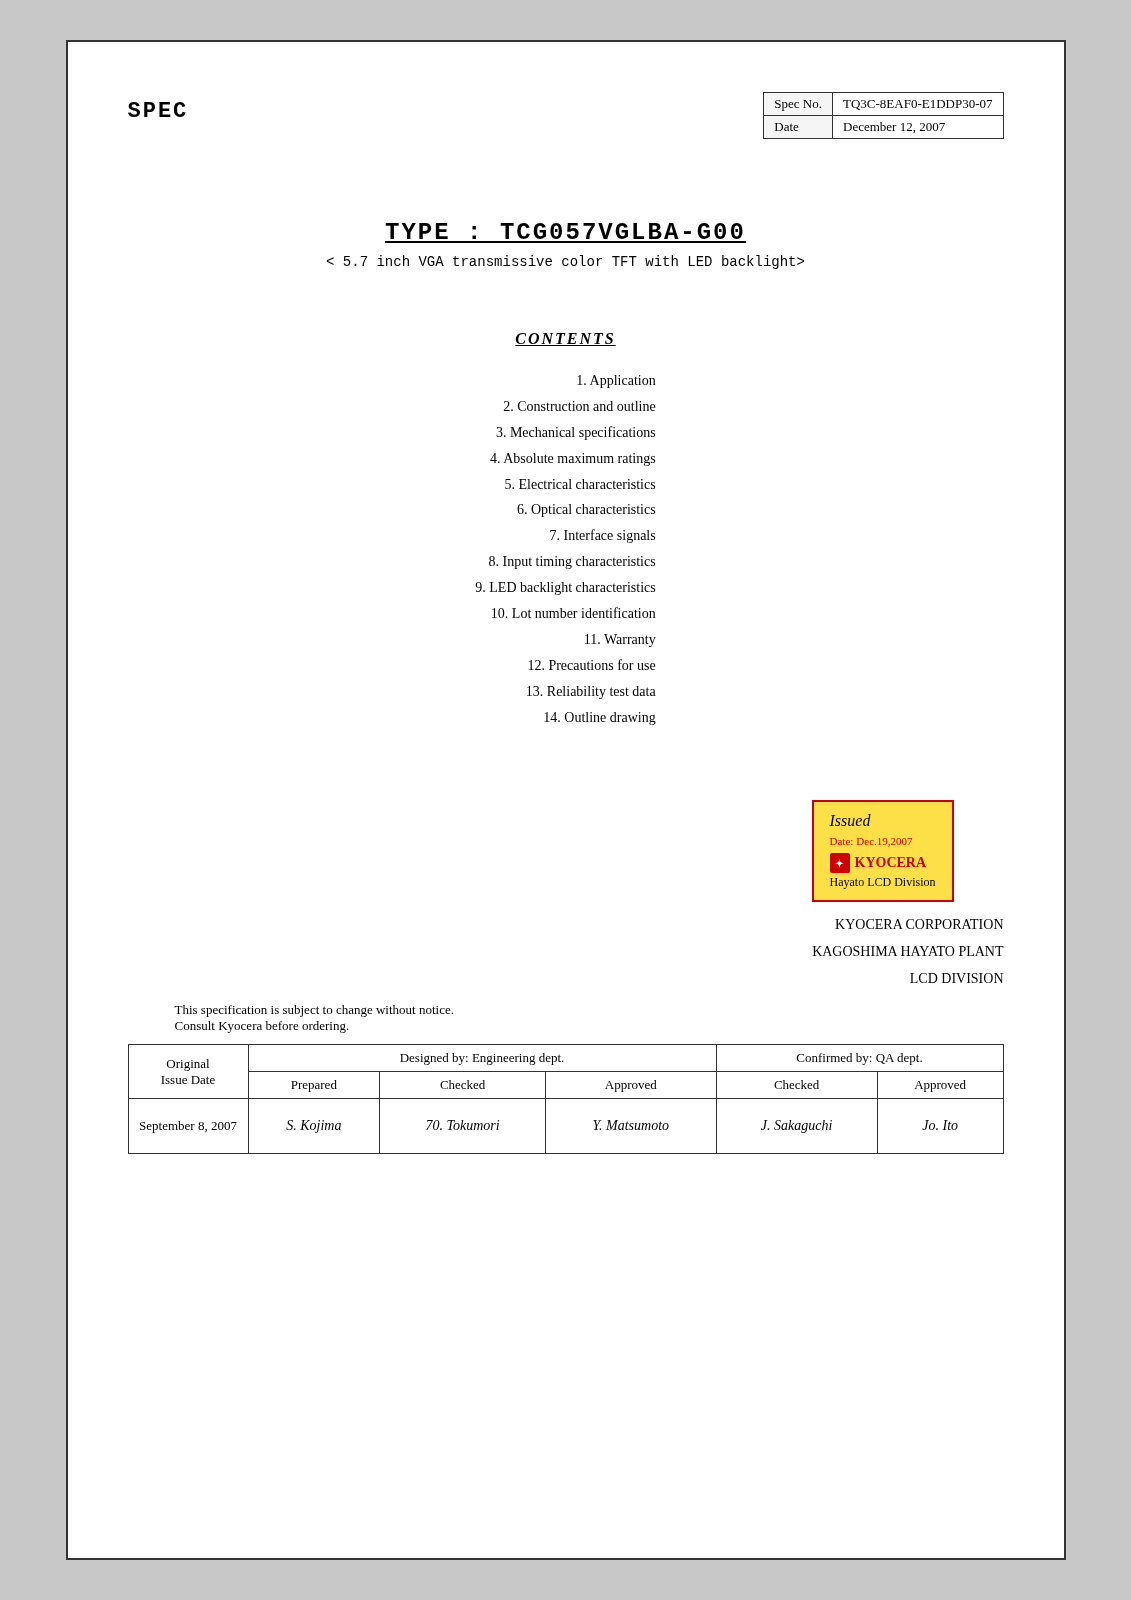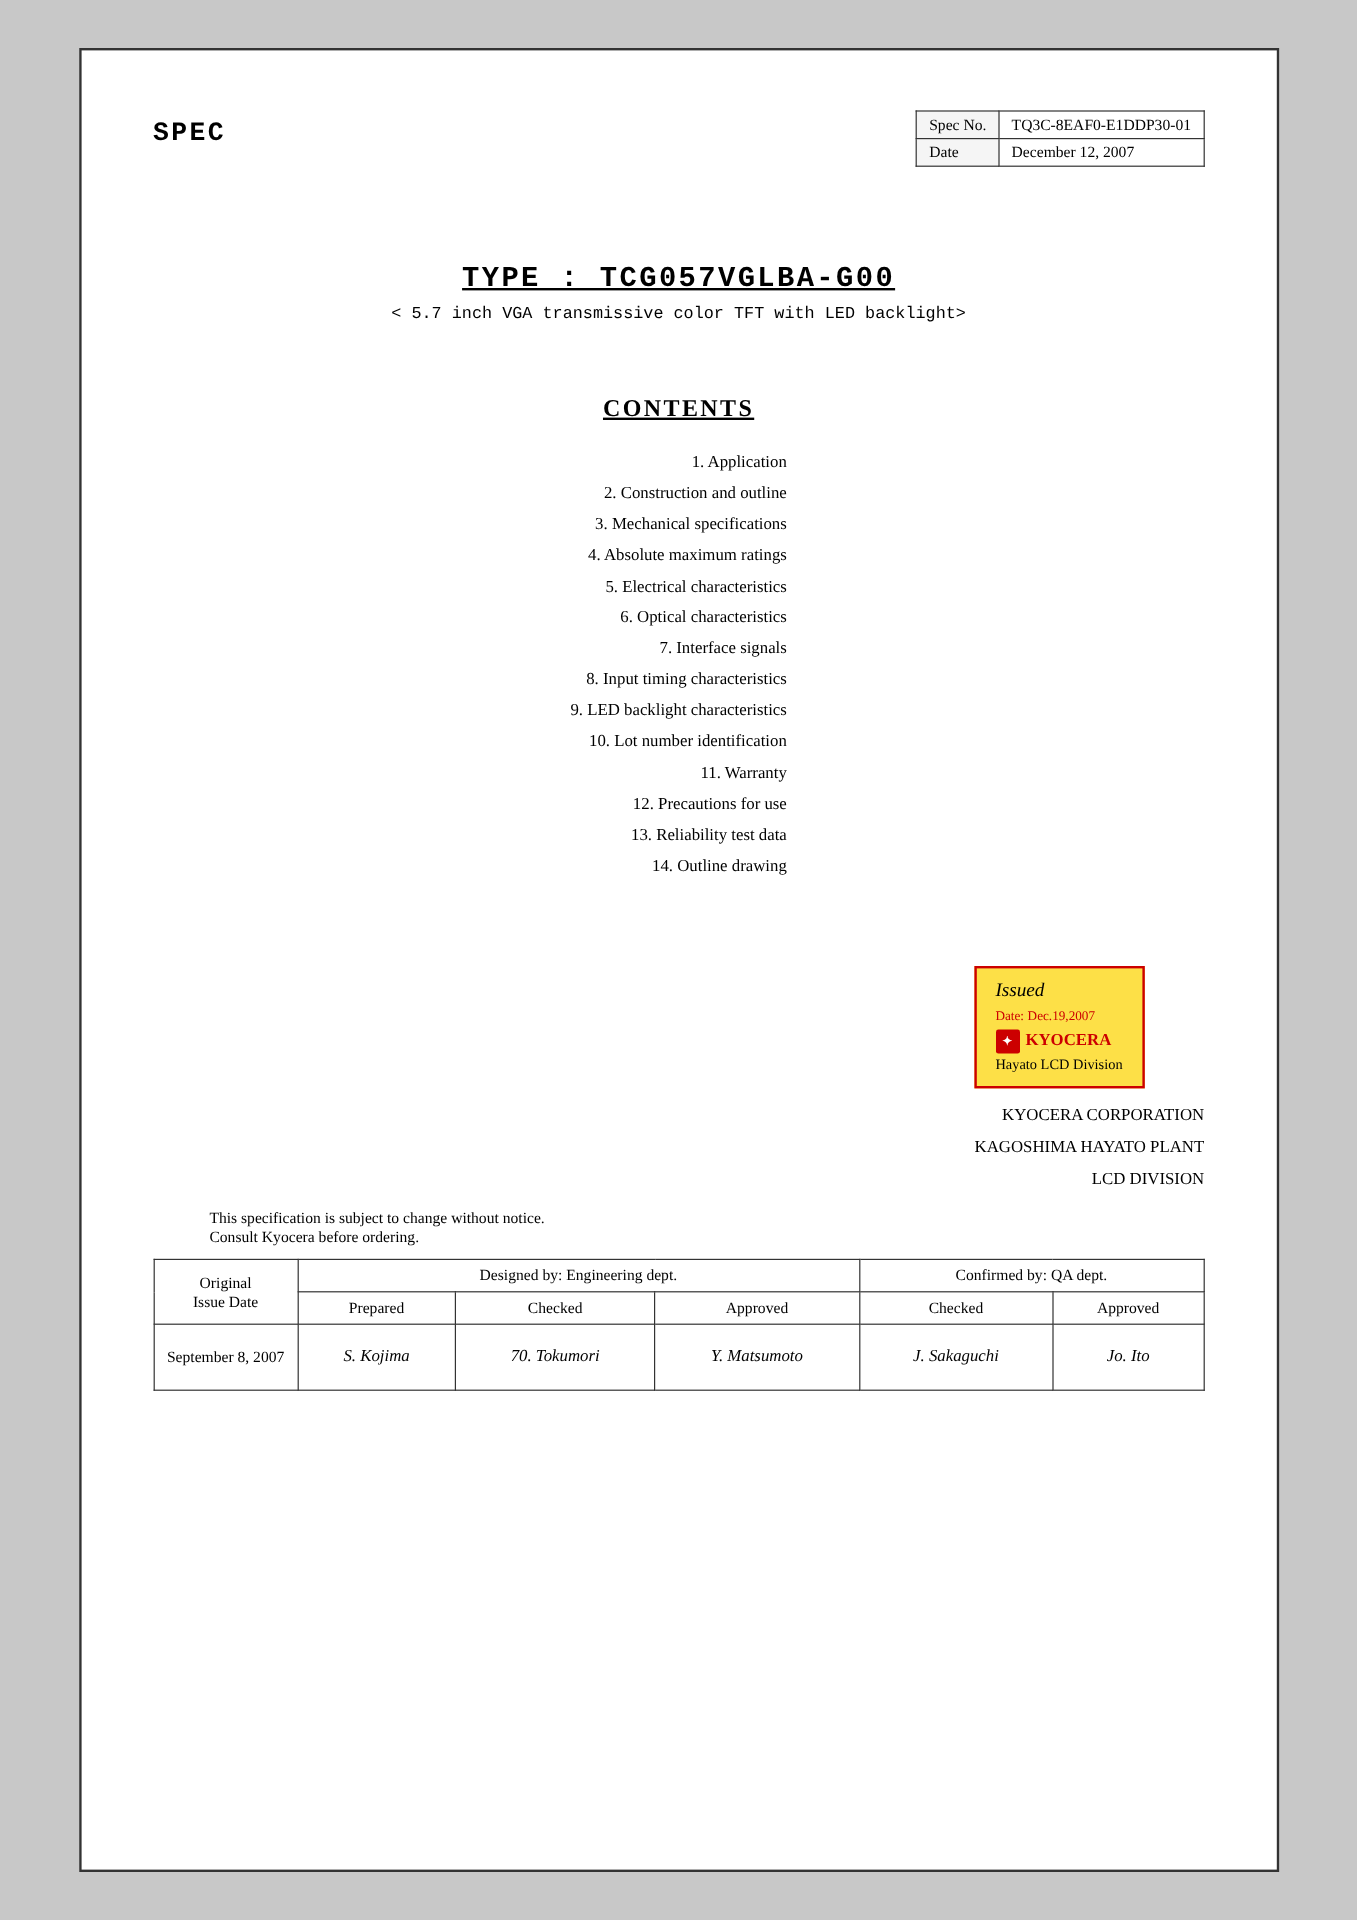--- a/index.html
+++ b/index.html
@@ -60,25 +60,26 @@
     .subtitle {
       font-family: 'Courier New', Courier, monospace;
       font-size: 14px;
       margin-top: 8px;
     }
     .contents-section {
       margin-top: 60px;
       text-align: center;
     }
     .contents-title {
-      font-size: 20px;
+      font-size: 16px;
       font-weight: bold;
       text-decoration: underline;
       letter-spacing: 2px;
       margin-bottom: 20px;
+      font-style: italic;
     }
     .contents-list {
       list-style: none;
       display: inline-block;
       text-align: left;
       font-size: 14px;
       line-height: 1.85;
     }
     .contents-list li {
       font-size: 14px;
@@ -178,21 +179,21 @@
 <body>
 
 <div class="page">
 
   <div class="header-area">
     <div class="spec-label">SPEC</div>
     <table class="spec-table">
       <tbody>
           <tr>
         <td>Spec No.</td>
-        <td>TQ3C-8EAF0-E1DDP30-01</td>
+        <td>TQ3C-8EAF0-E1DDP30-07</td>
       </tr>
       <tr>
         <td>Date</td>
         <td>December 12, 2007</td>
       </tr>
     </tbody>
       </table>
   </div>
 
   <div class="title-section">

